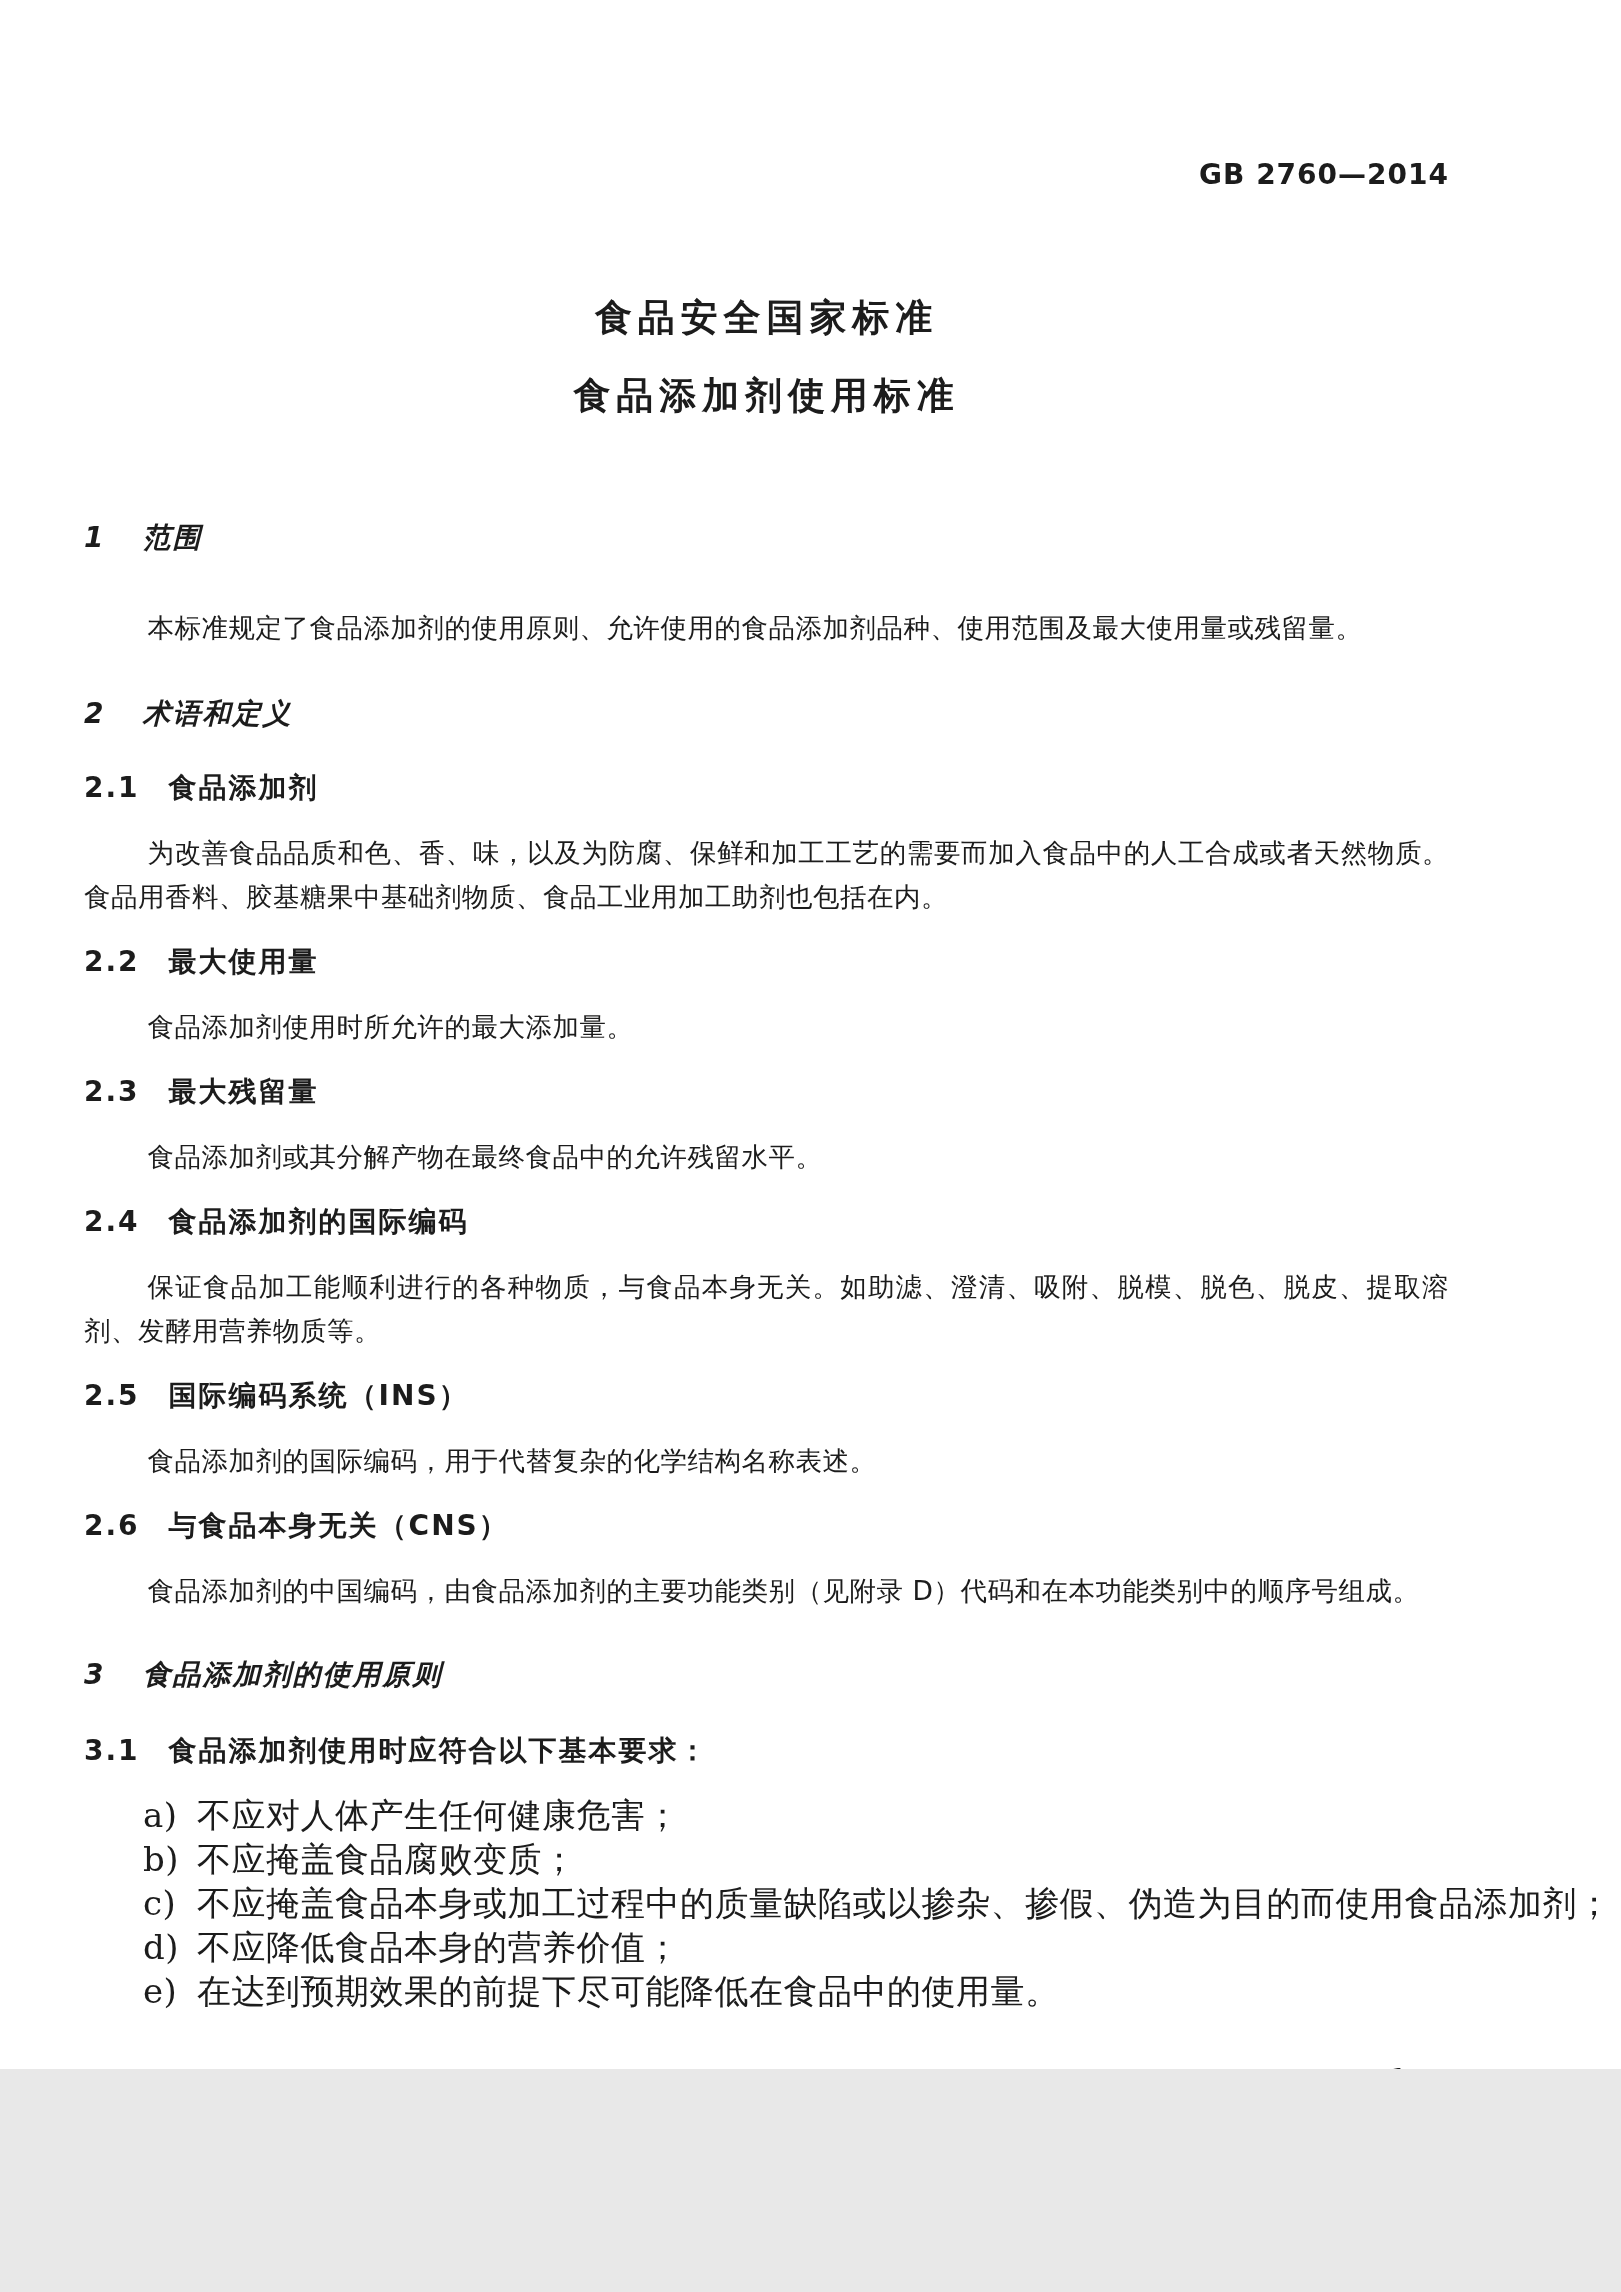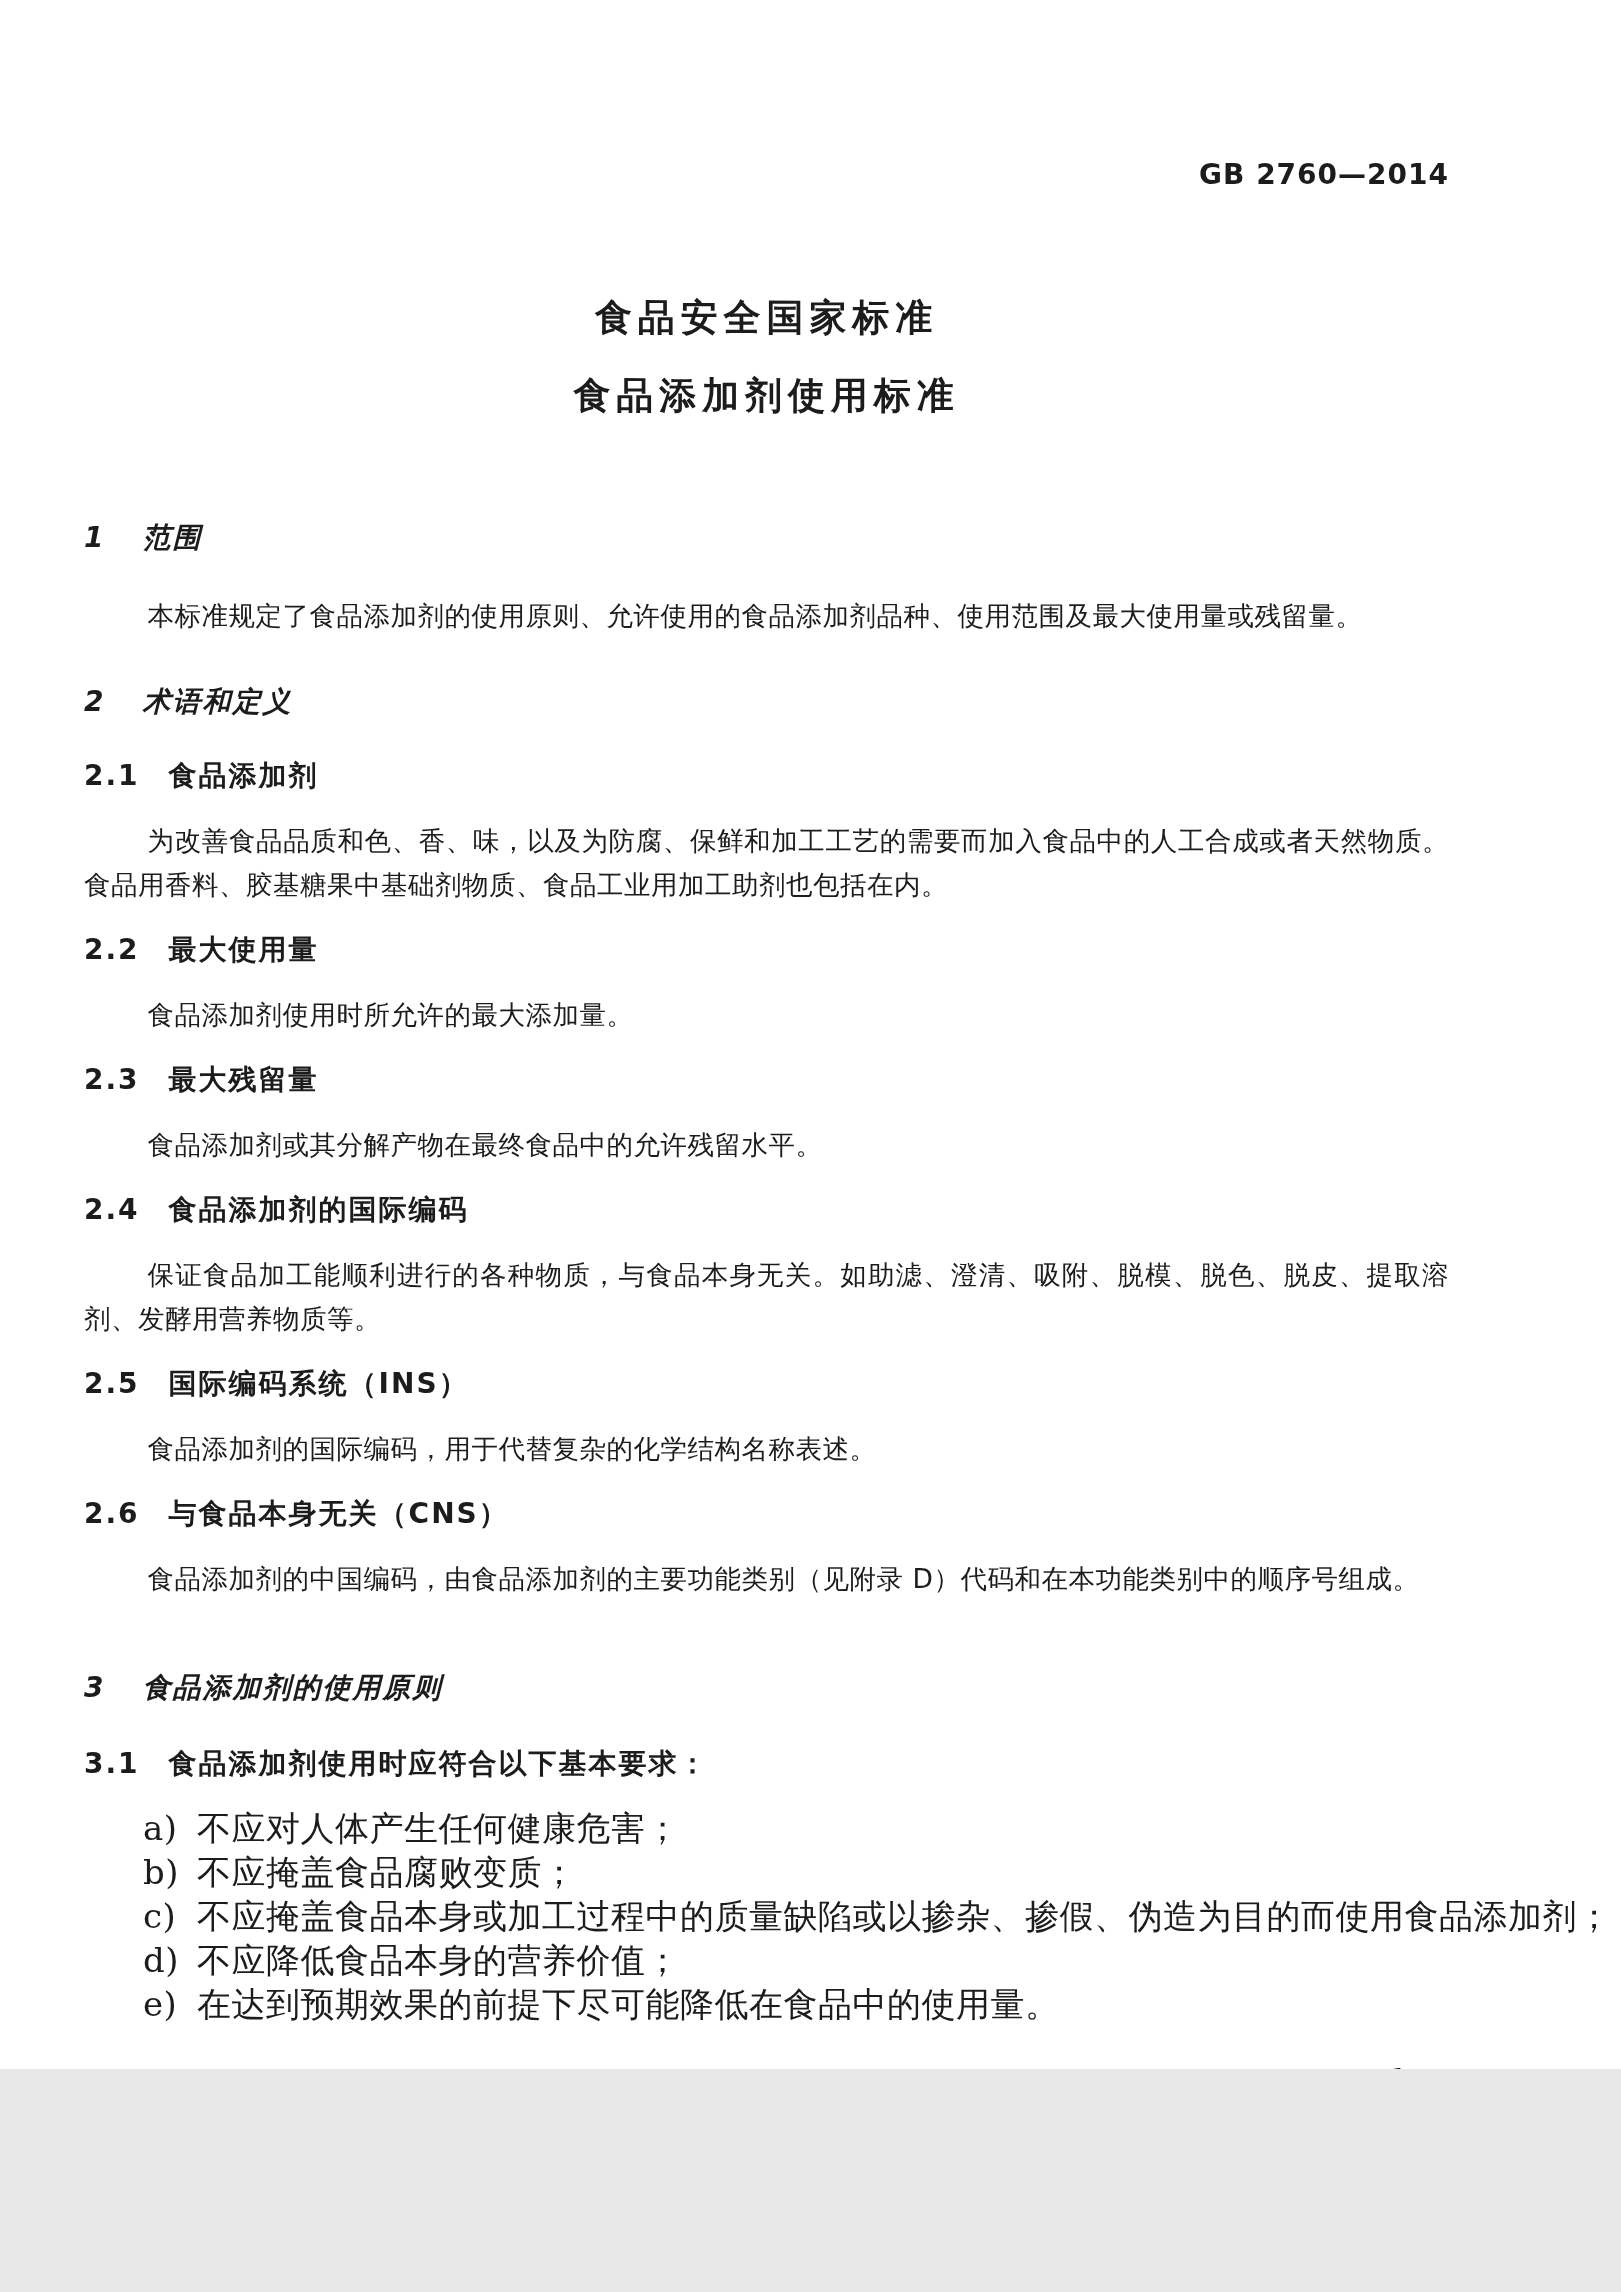--- a/index.html
+++ b/index.html
@@ -40,42 +40,42 @@
   .h1 {
     font-size: 28px;
     font-weight: bold;
     line-height: 39px;
     letter-spacing: 2px;
     font-style: italic;
   }
   .h1 .num { margin-right: 37px; font-weight: bold; }
   .h1.s1 { margin-top: 98px; }
   .h1.s2 { margin-top: 44px; }
-  .h1.s3 { margin-top: 67px; }
+  .h1.s3 { margin-top: 42px; }
 
   .h2 {
     font-size: 28px;
     font-weight: bold;
     line-height: 39px;
     letter-spacing: 2px;
     margin-top: 23.5px;
   }
   .h2 .num { margin-right: 29px; font-weight: bold; }
   .h2.first { margin-top: 35px; }
   .h2.req   { margin-top: 37px; }
 
   .body {
     margin: 23.5px 0 0 0;
     font-size: 26.5px;
     line-height: 44px;
     letter-spacing: 0.5px;
     text-indent: 2.4em;
     text-align: justify;
   }
-  .body.lead { margin-top: 37px; }
+  .body.lead { margin-top: 49px; }
 
   .req-list {
     margin-top: 23.5px;
     padding-left: 59px;
     font-size: 34px;
     line-height: 44px;
     letter-spacing: 0.5px;
   }
   .req-item { white-space: nowrap; }
   .req-item .li-label {

